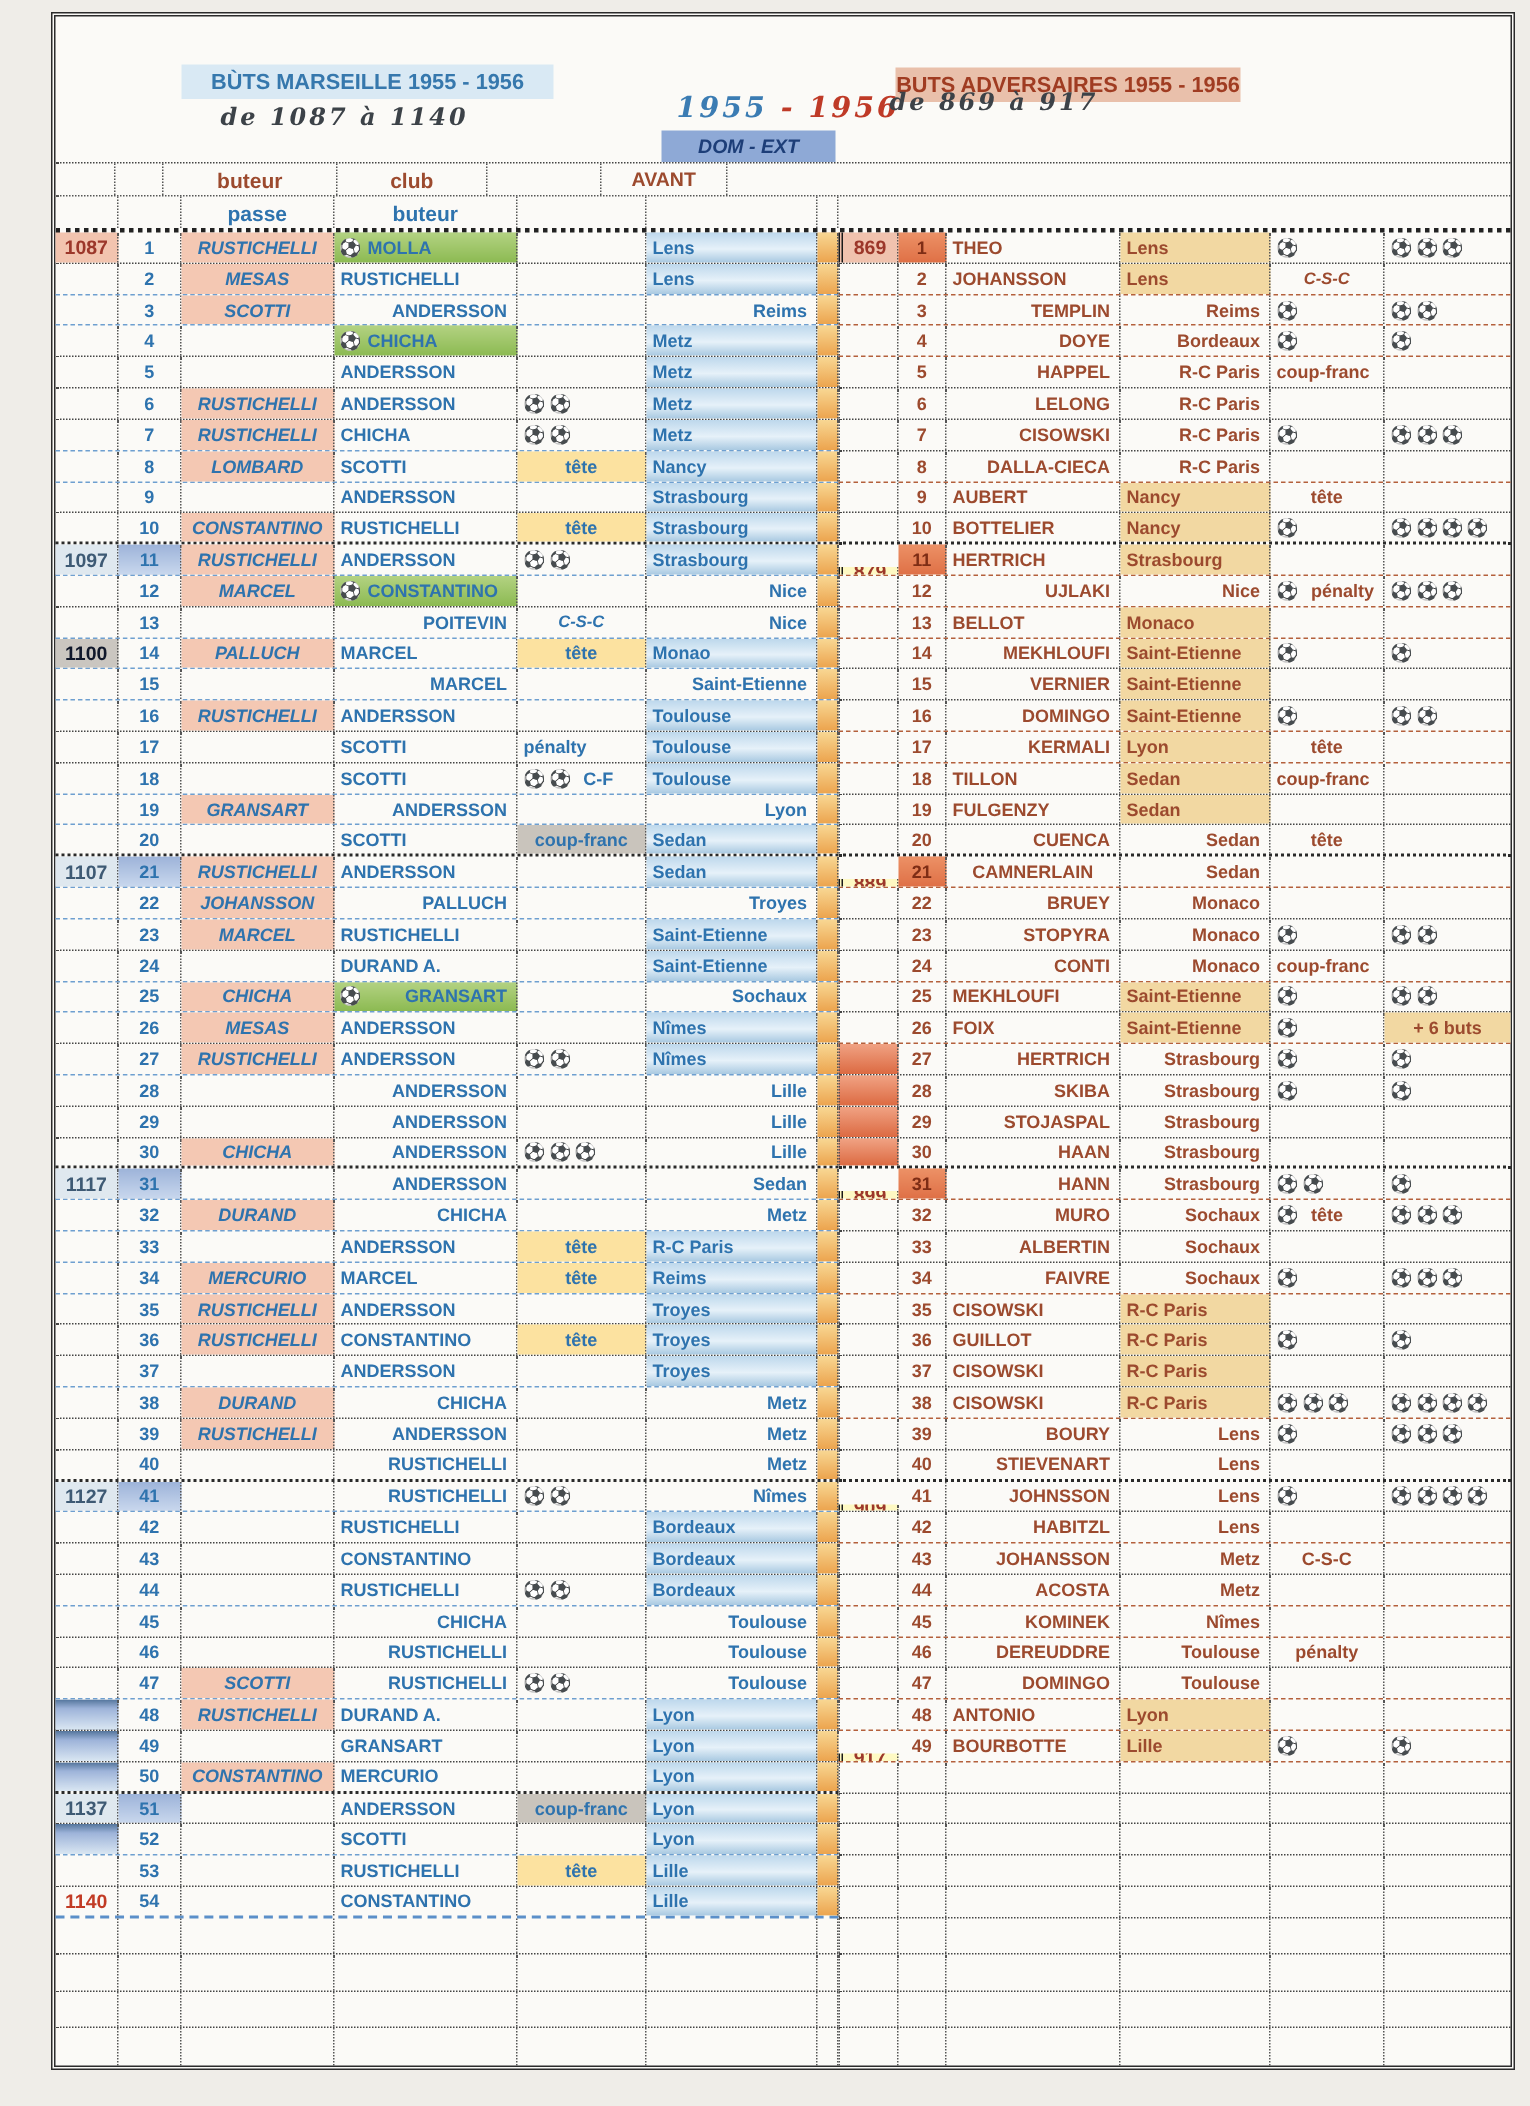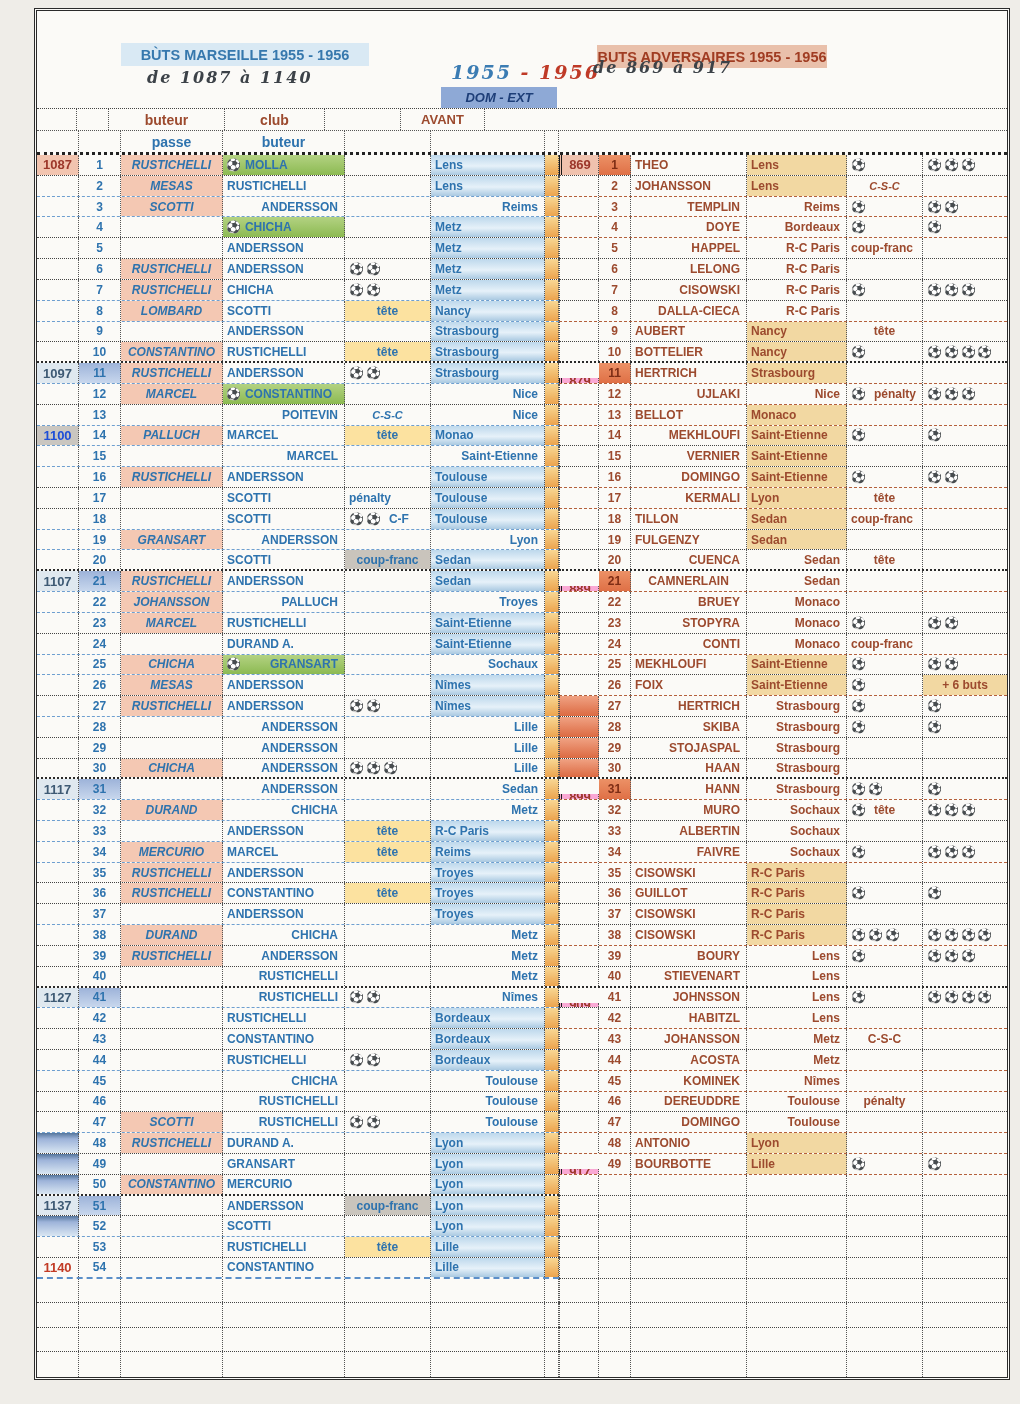--- a/index.html
+++ b/index.html
@@ -44,26 +44,26 @@
   .ital{font-style:italic;}
   .salmonbg{background:#f4c8b3;}
   .yellowbg{background:#fce2a0;}
   .graybg{background:#c9c4bc;}
   .tanbg{background:#f2d8a2;}
   .bluecell{background:linear-gradient(180deg,#bdd8ec,#e6f1f9 55%,#a9c9e1);}
   .greencell{background:linear-gradient(180deg,#b3d282,#8cba52);}
   .domcell{background:linear-gradient(180deg,#f8d793,#eca44e);}
   .ts-salmon{background:#f2c4af;color:#9c372a;}
   .ts-bluegray{background:#dfe8ef;color:#3e5a74;}
-  .ts-gray{background:#cac6c0;color:#1d4ed8;}
+  .ts-gray{background:#cac6c0;color:#0f172a;}
   .ts-plainred{color:#c23b25;}
   .ts-bluegrad{background:linear-gradient(180deg,#54759c,#9db3d9 30%,#d9e6f2);}
   .ts-redgrad{background:linear-gradient(180deg,#f0a283,#dc6a42);}
   .ts-rsalmon{background:#f0c2ae;color:#9c372a;}
-  .ts-rbluegray{background:#f9a8d4;color:#9c372a;margin-top:15px;}
+  .ts-rbluegray{background:#fef9c3;color:#9c372a;margin-top:15px;}
   .ns-blue{background:linear-gradient(180deg,#9db3d9,#c8d7ed);}
   .ns-orange{background:linear-gradient(180deg,#ec9166,#df7046);color:#7e2d15;}
   .dbl{border-left:3px double #1a1a1a;}
   .balls{font-family:"DejaVu Sans", sans-serif;color:#141414;font-weight:normal;
     font-size:12px;letter-spacing:2px;line-height:1;}
   .totcell{font-size:13px;}
 </style>
 </head>
 <body>
 

